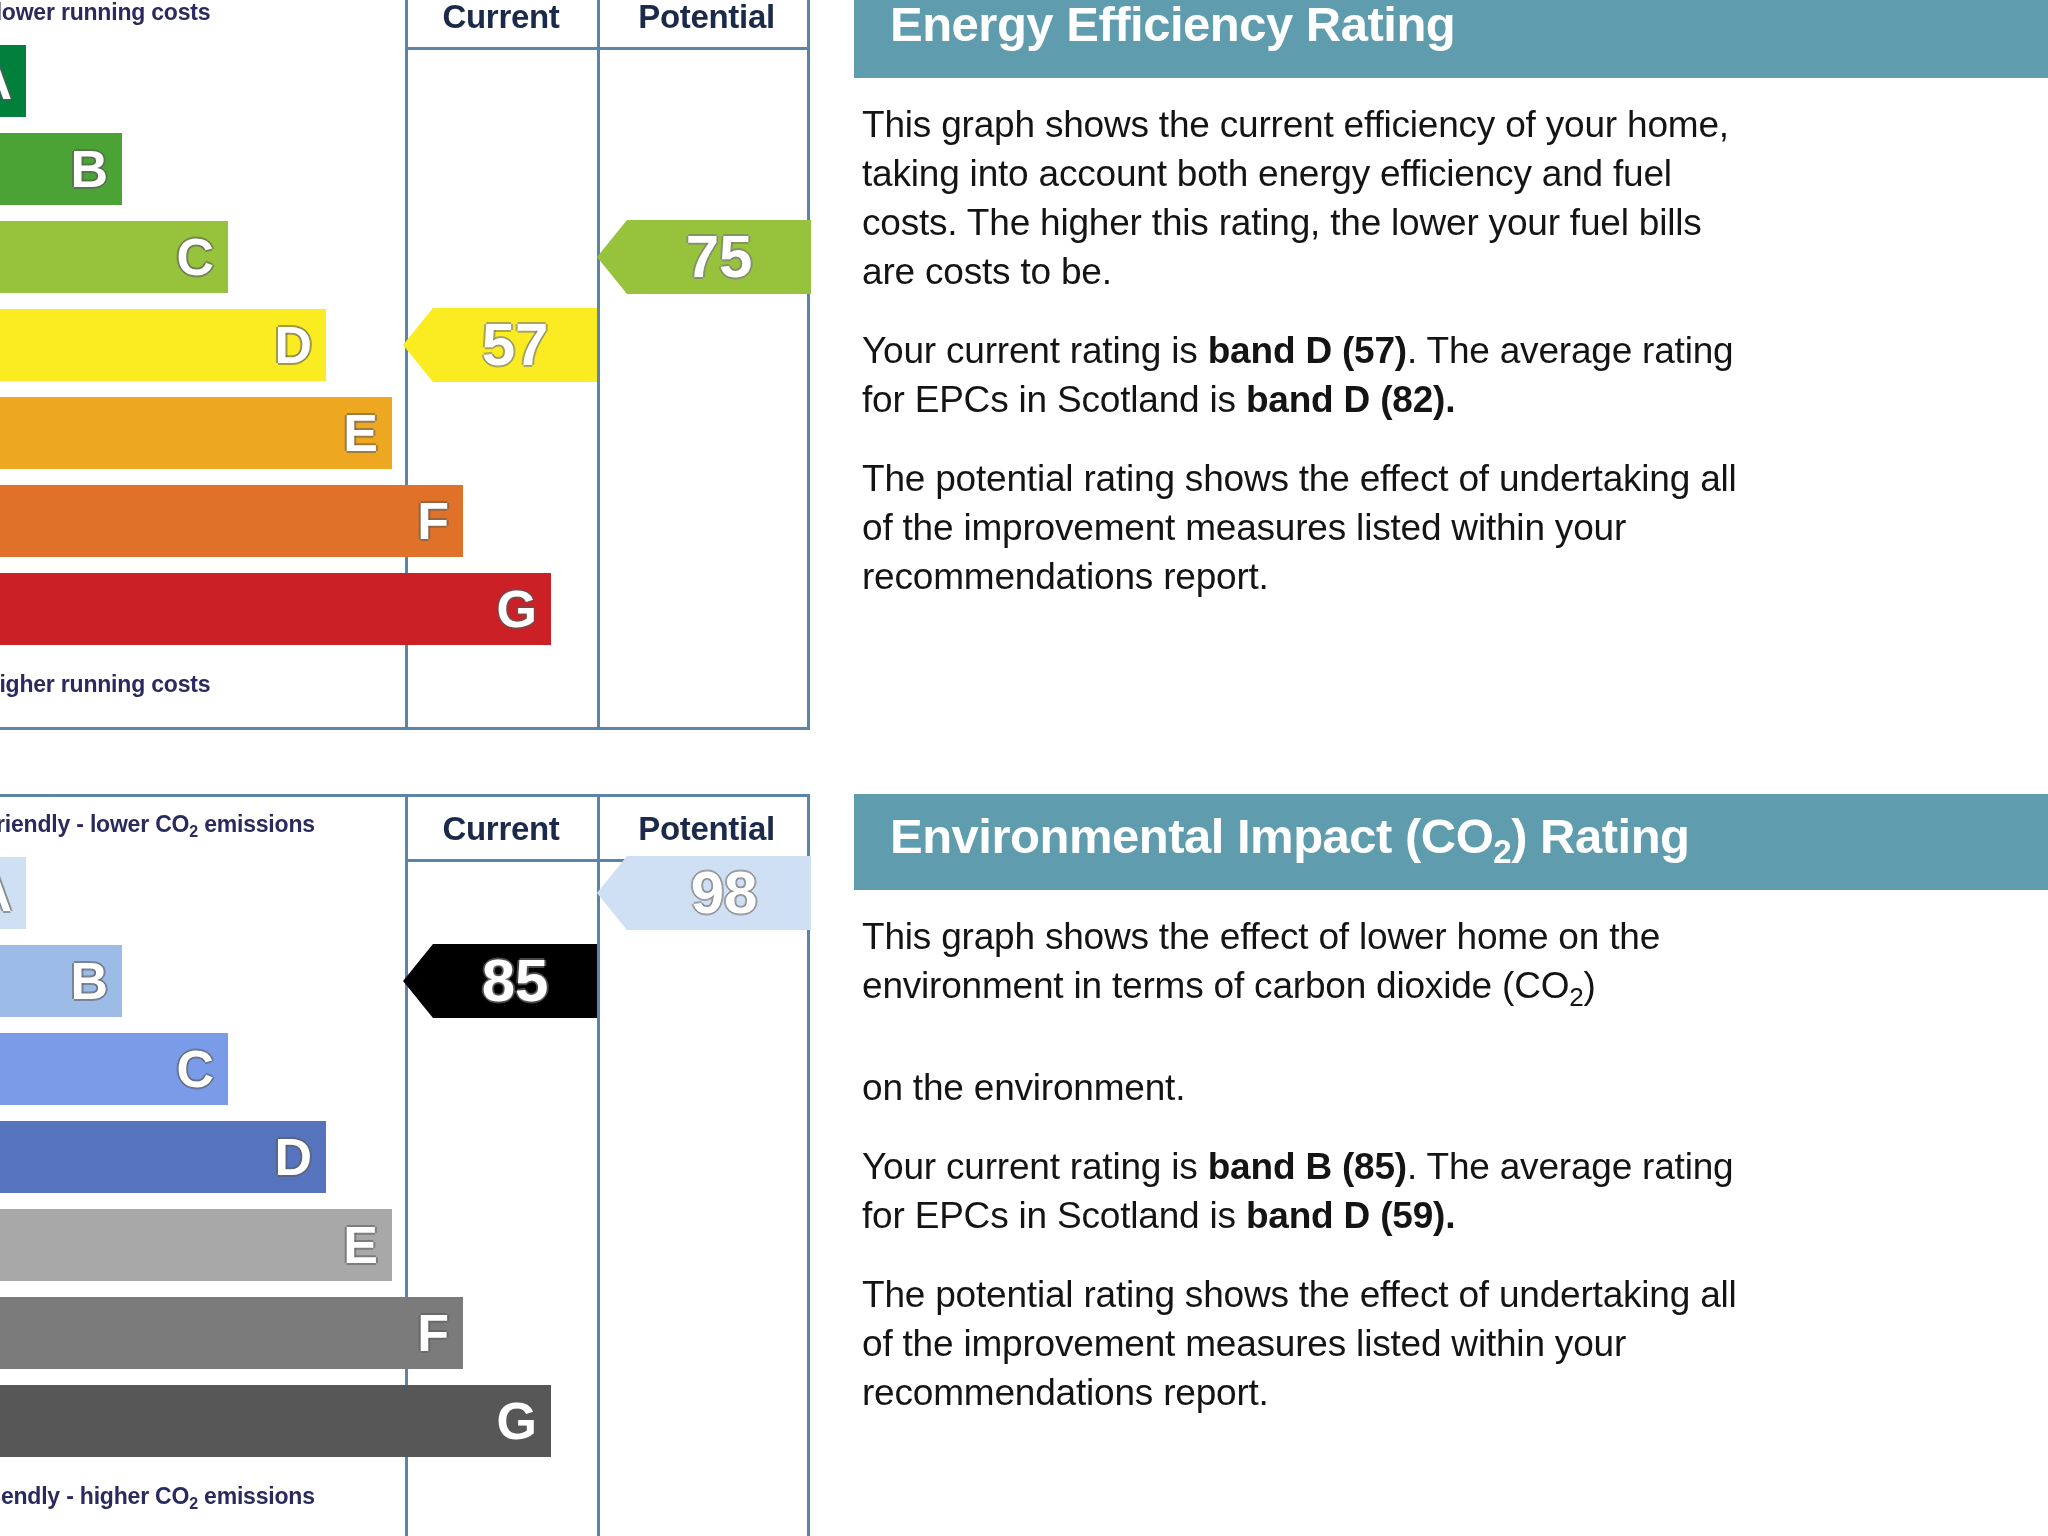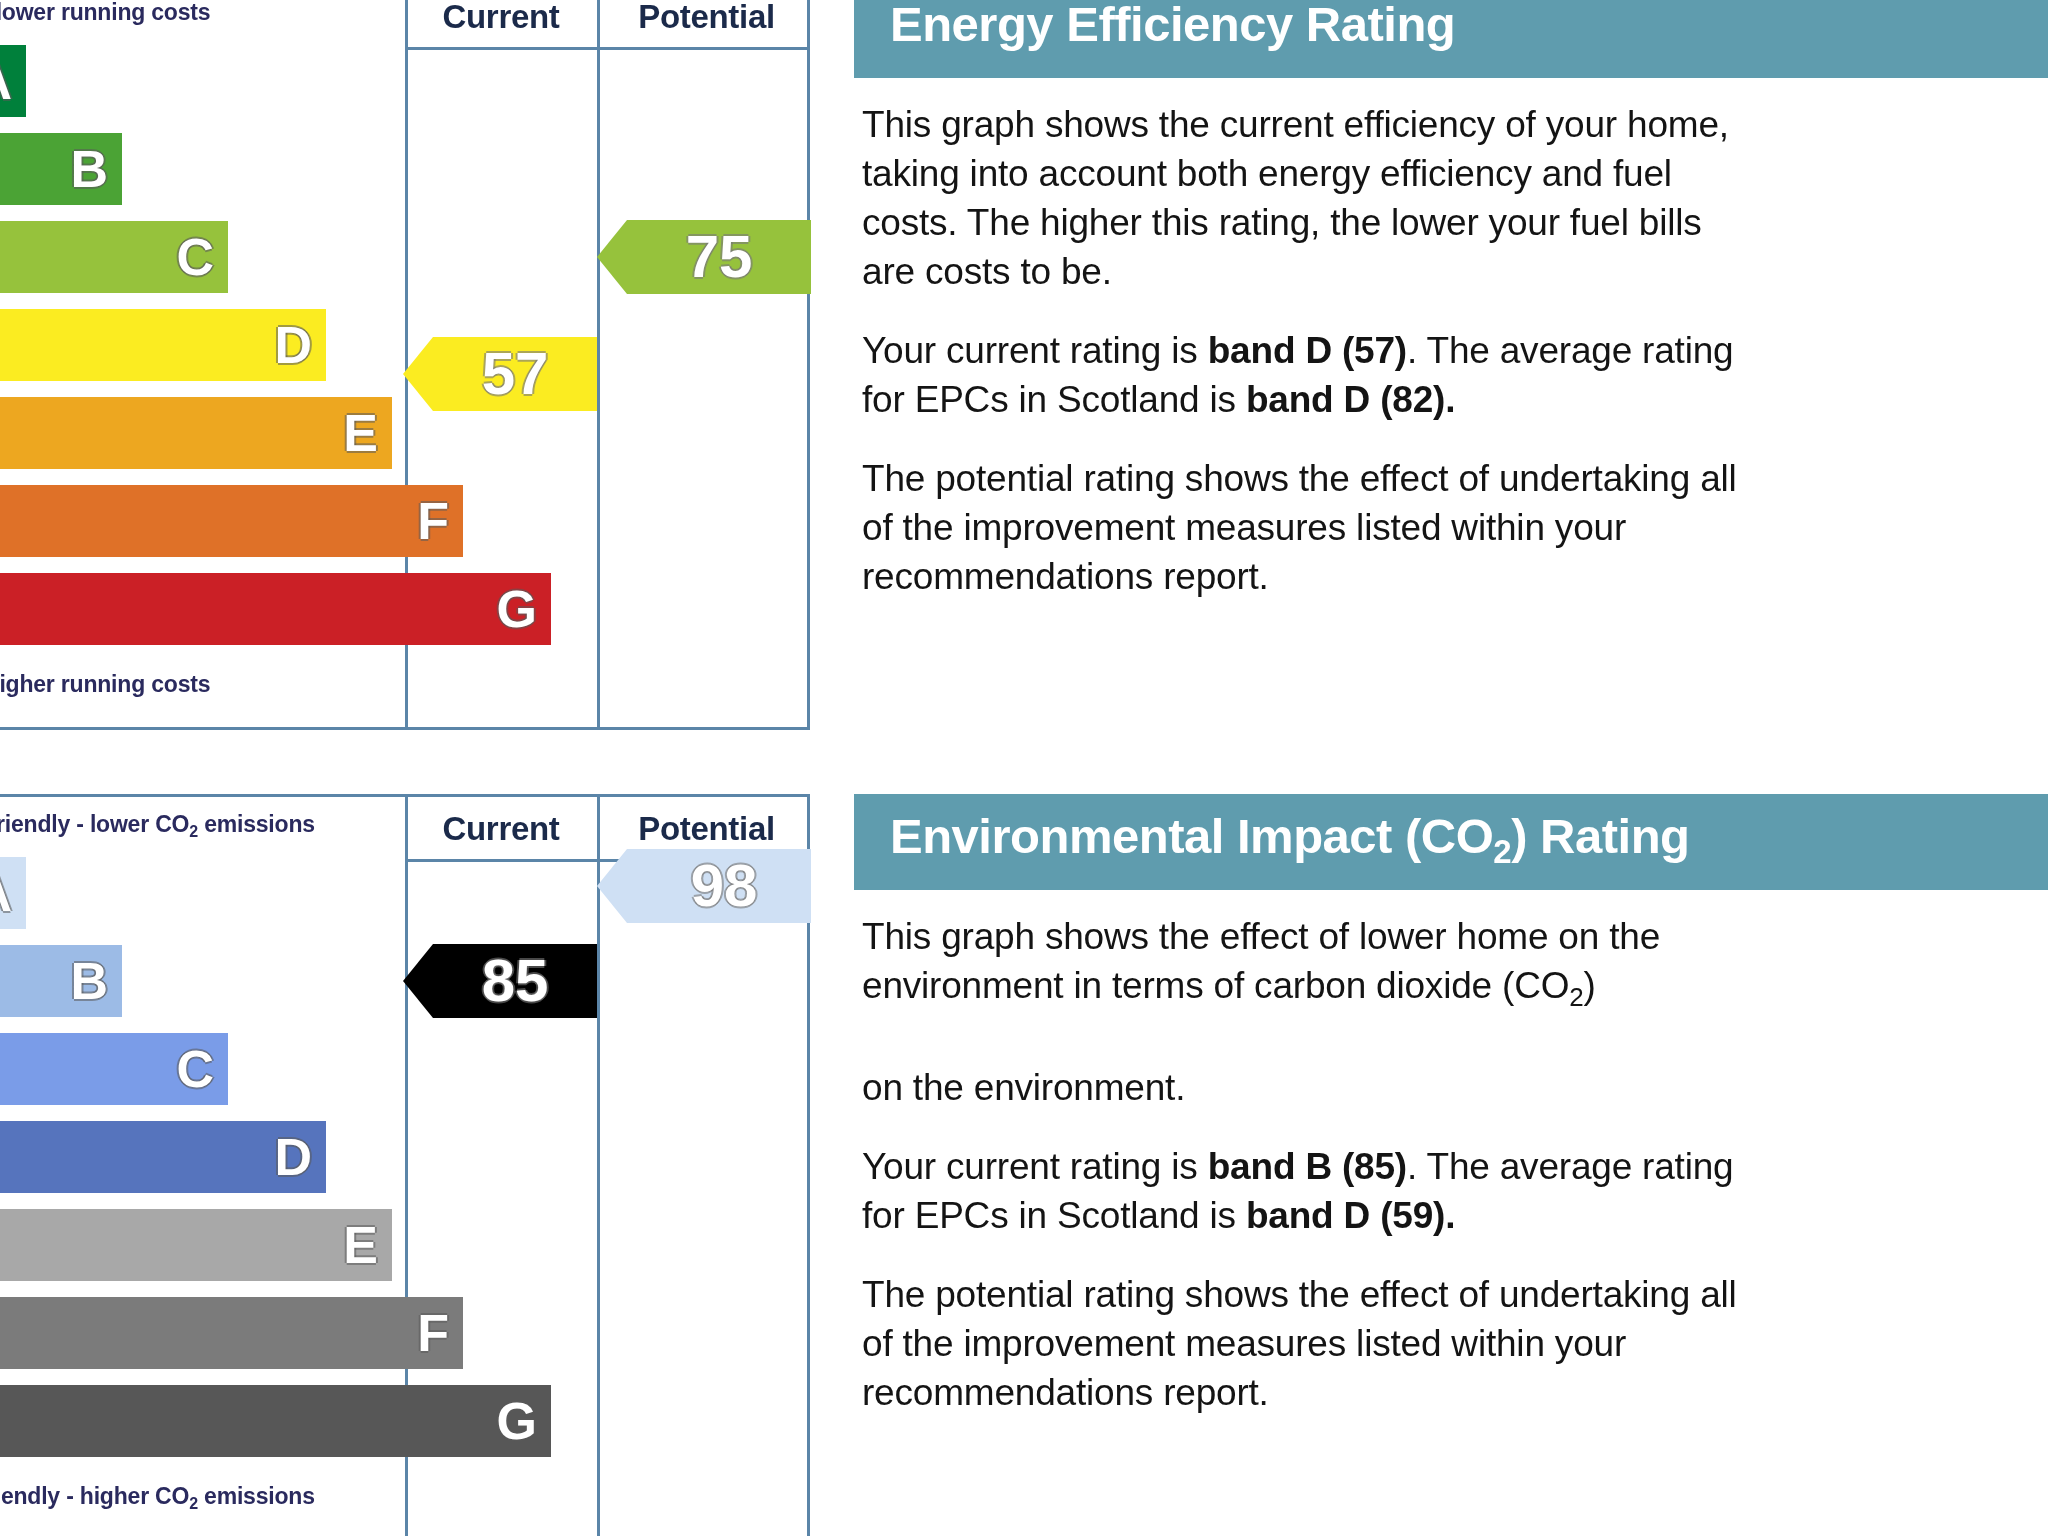--- a/index.html
+++ b/index.html
@@ -202,21 +202,21 @@
           <div class="scale-caption bottom">Not energy efficient - higher running costs</div>
           <div class="bands">
             <div class="band" style="top: 0px; width: 285px; background: rgb(0, 128, 59);">A</div>
             <div class="band" style="top: 88px; width: 381px; background: rgb(75, 163, 53);">B</div>
             <div class="band" style="top: 176px; width: 487px; background: rgb(150, 194, 60);">C</div>
             <div class="band" style="top: 264px; width: 585px; background: rgb(251, 236, 33);">D</div>
             <div class="band" style="top: 352px; width: 651px; background: rgb(237, 167, 32);">E</div>
             <div class="band" style="top: 440px; width: 722px; background: rgb(223, 113, 40);">F</div>
             <div class="band" style="top: 528px; width: 810px; background: rgb(203, 32, 38);">G</div>
           </div>
-          <div class="pointer in-current" style="top: 323px; background: rgb(251, 236, 33); color: rgb(255, 255, 255); margin-top: 29px;">57</div>
+          <div class="pointer in-current" style="top: 323px; background: rgb(251, 236, 33); color: rgb(255, 255, 255);">57</div>
           <div class="pointer in-potential" style="top: 235px; background: rgb(150, 194, 60); color: rgb(255, 255, 255);">75</div>
         </div>
         <div class="panel">
           <div class="panel-title">Energy Efficiency Rating</div>
           <div class="panel-body">
             <p><span>This graph shows the current efficiency of your home,</span><br><span>taking into account both energy efficiency and fuel</span><br><span>costs. The higher this rating, the lower your fuel bills</span><br><span>are costs to be.</span></p>
             <p><span>Your current rating is </span><b>band D (57)</b><span>. The average rating</span><br><span>for EPCs in Scotland is </span><b>band D (82).</b></p>
             <p><span>The potential rating shows the effect of undertaking all</span><br><span>of the improvement measures listed within your</span><br><span>recommendations report.</span></p>
           </div>
         </div>
@@ -233,21 +233,21 @@
           <div class="bands">
             <div class="band" style="top: 0px; width: 285px; background: rgb(207, 224, 244);">A</div>
             <div class="band" style="top: 88px; width: 381px; background: rgb(156, 187, 230);">B</div>
             <div class="band" style="top: 176px; width: 487px; background: rgb(122, 156, 232);">C</div>
             <div class="band" style="top: 264px; width: 585px; background: rgb(86, 116, 189);">D</div>
             <div class="band" style="top: 352px; width: 651px; background: rgb(168, 168, 168);">E</div>
             <div class="band" style="top: 440px; width: 722px; background: rgb(123, 123, 123);">F</div>
             <div class="band" style="top: 528px; width: 810px; background: rgb(87, 87, 87);">G</div>
           </div>
           <div class="pointer in-current" style="top: 147px; background: #000000; color: rgb(255, 255, 255);">85</div>
-          <div class="pointer in-potential" style="top: 52px; background: rgb(207, 224, 244); color: rgb(255, 255, 255); padding-left: 40px;">98</div>
+          <div class="pointer in-potential" style="top: 59px; background: rgb(207, 224, 244); color: rgb(255, 255, 255); padding-left: 40px;">98</div>
         </div>
         <div class="panel">
           <div class="panel-title">Environmental Impact (CO<sub>2</sub>) Rating</div>
           <div class="panel-body">
             <p><span>This graph shows the effect of lower home on the</span><br><span>environment in terms of carbon dioxide (CO<sub style="font-size: 26px; vertical-align: baseline; position: relative; top: 8px;">2</sub>)</span><br><br><span>on the environment.</span></p>
             <p><span>Your current rating is </span><b>band B (85)</b><span>. The average rating</span><br><span>for EPCs in Scotland is </span><b>band D (59).</b></p>
             <p><span>The potential rating shows the effect of undertaking all</span><br><span>of the improvement measures listed within your</span><br><span>recommendations report.</span></p>
           </div>
         </div>
       </div>

